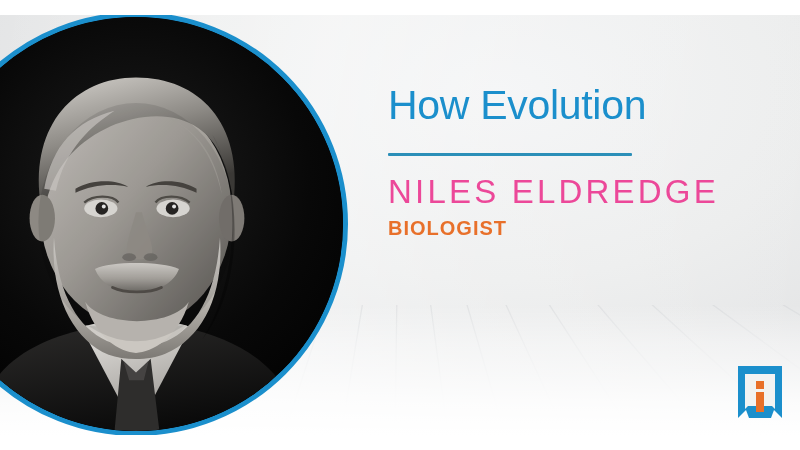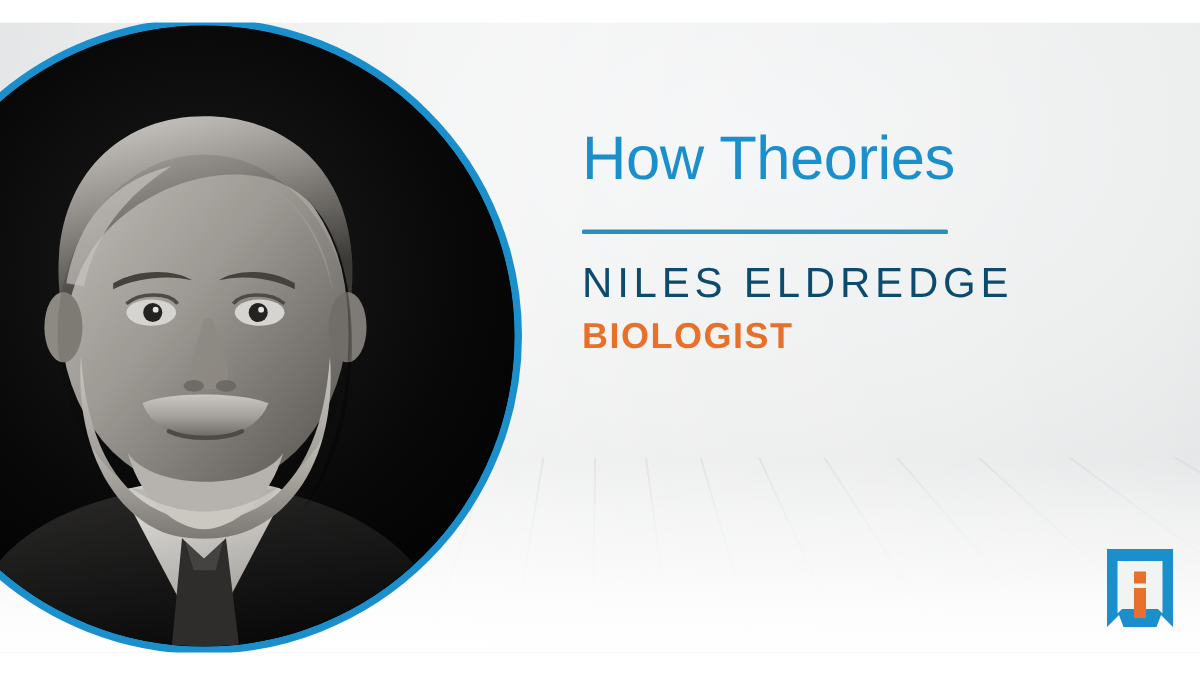--- a/index.html
+++ b/index.html
@@ -117,30 +117,30 @@
   .divider {
     margin-top: 23px;
     width: 244px;
     height: 3px;
     background: #2b8fb8;
     border-radius: 1px;
   }
 
   .speaker-name {
     margin-top: 17px;
-    color: #0c4a6e;
-    font-size: 28px;
+    color: #ec4899;
+    font-size: 33px;
     font-weight: 300;
     letter-spacing: 3.2px;
     white-space: nowrap;
   }
   .speaker-role {
     margin-top: 6px;
     color: #e8702a;
-    font-size: 24px;
+    font-size: 20px;
     font-weight: 700;
     letter-spacing: 1.0px;
   }
 
   
   .logo {
     position: absolute;
     right: 18px;
     bottom: 32px;
     width: 44px;
@@ -288,21 +288,21 @@
 
           <ellipse cx="212" cy="210" rx="100" ry="122" fill="#000" opacity="0.10"></ellipse>
           <path d="M290 120 C320 170 318 270 280 330 C320 280 324 180 290 120 Z" fill="#000" opacity="0.30"></path>
         </svg>
       </div>
     </div>
   </div>
 
   <div class="content">
     <div class="title">
-      <div class="l1">How Theories</div>
+      <div class="l1">How Evolution</div>
     </div>
 
     <div class="divider"></div>
 
     <div class="speaker-name">NILES ELDREDGE</div>
     <div class="speaker-role">BIOLOGIST</div>
   </div>
 
   <div class="logo">
     <svg width="44" height="52" viewBox="0 0 44 52" xmlns="http://www.w3.org/2000/svg">

